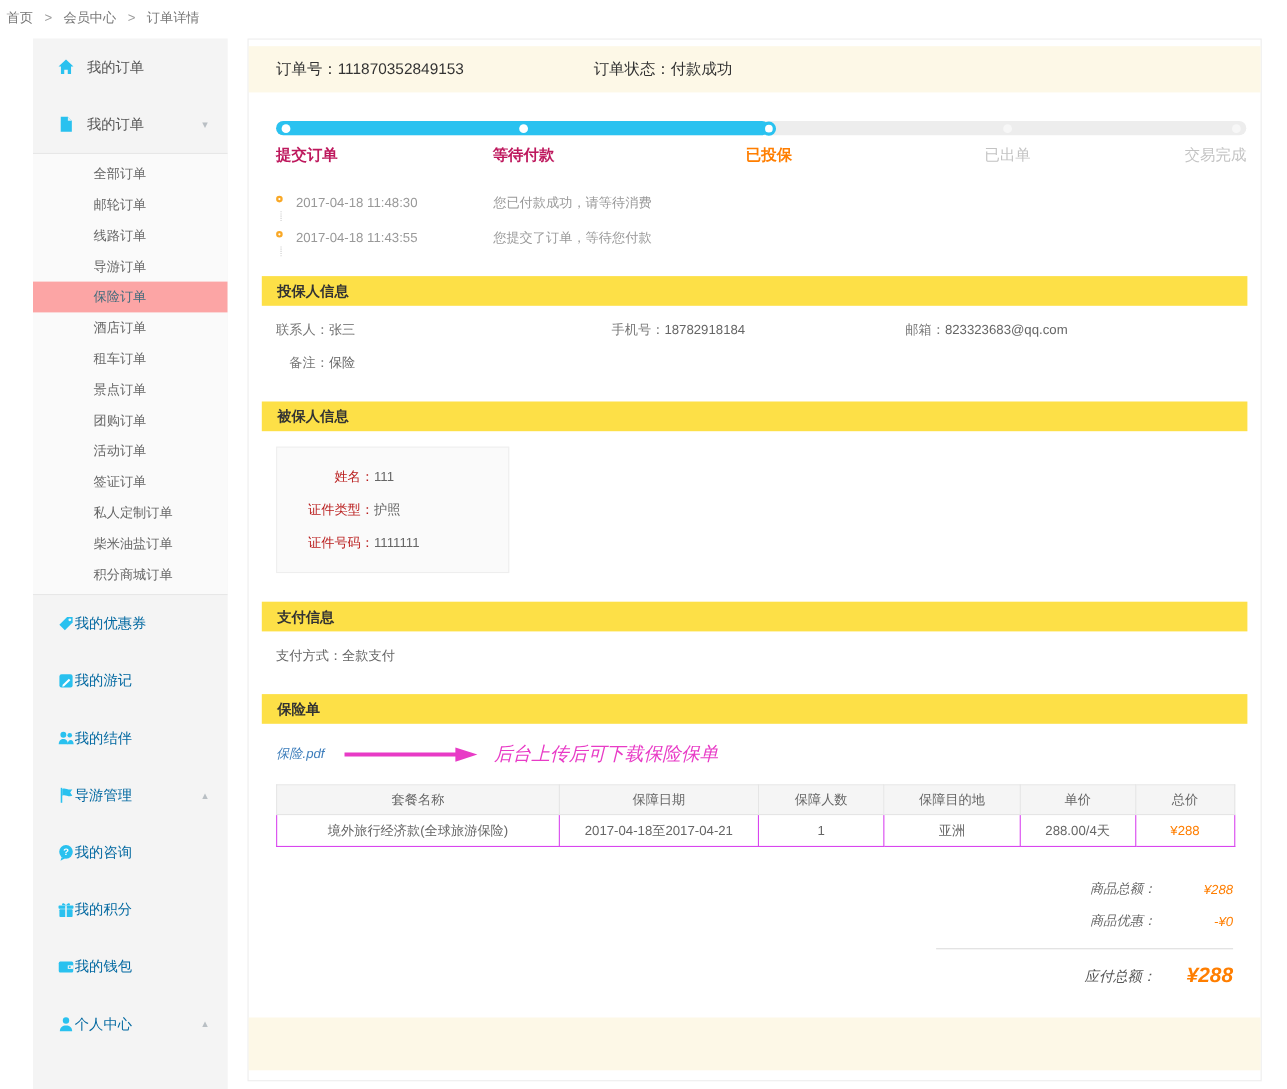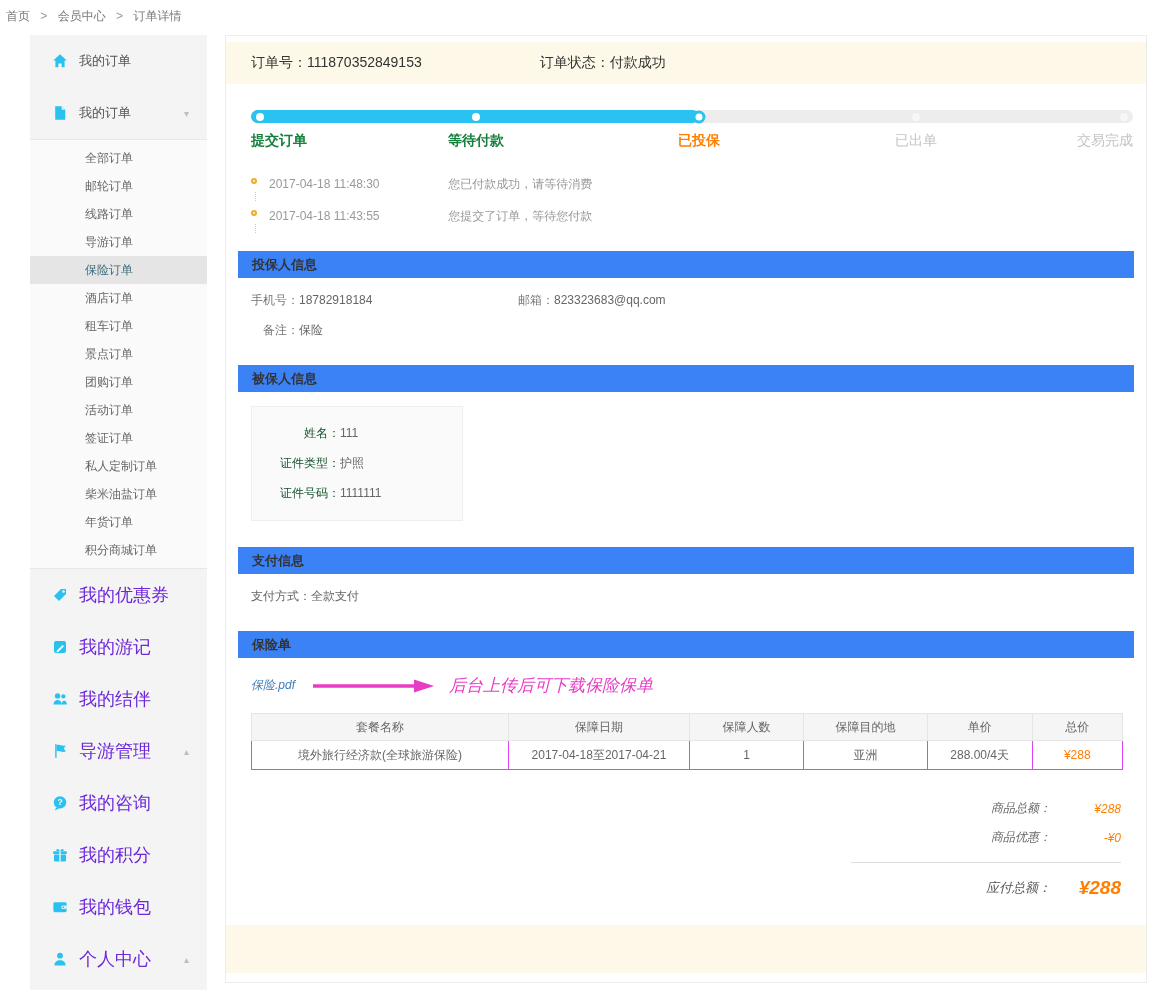--- a/index.html
+++ b/index.html
@@ -16,67 +16,67 @@
   .sidebar { position:absolute; left:30px; top:35px; width:177px; height:955px;
     background:#f4f4f4; overflow:hidden; }
   .main-item { height:52px; display:flex; align-items:center; padding-left:22px; cursor:pointer; position:relative; }
   .main-item .lbl { margin-left:11px; font-size:13px; color:#555; }
   .icon { display:inline-flex; width:16px; height:16px; align-items:center; justify-content:center; }
   .icon svg { width:16px; height:16px; display:block; }
   .caret { position:absolute; right:18px; color:#b9bfc4; font-size:10px; }
   .divider { height:1px; background:#e7e7e7; margin:0; }
   .submenu { background:#fafafa; padding:4px 0; }
   .sub-item { height:28px; line-height:28px; padding-left:55px; color:#666; font-size:12px; cursor:pointer; }
-  .sub-item.active { background:#e5e5e5; color:#3f6b7c; }
+  .sub-item.active { background:#fca5a5; color:#3f6b7c; }
   .bottom-item { height:52px; display:flex; align-items:center; padding-left:22px; cursor:pointer; position:relative; }
-  .bottom-item .lbl { margin-left:11px; font-size:18px; color:#6d28d9; }
+  .bottom-item .lbl { font-size:13px; color:#0369a1; }
 
   
   .panel { position:absolute; left:225px; top:35px; width:922px; min-height:948px;
     background:#fff; border:1px solid #ededed; padding-top:6px; }
   .order-header { height:42px; background:#fdf8e7; display:flex; align-items:center;
     padding:0 25px; font-size:14px; color:#333; }
   .oh-status { margin-left:118px; }
 
   
   .progress-wrap { margin:26px 13px 0 25px; }
   .track { position:relative; height:13px; background:#ededed; border-radius:7px; }
   .fill { position:absolute; left:0; top:0; height:13px; width:50.8%; background:#2ac2f0; border-radius:7px; }
   .dot { position:absolute; top:50%; width:8px; height:8px; border-radius:50%;
     background:#fff; transform:translate(-50%,-50%); }
   .dot.pending { background:#f7f7f7; }
   .dot.current { width:13px; height:13px; border:3px solid #2ac2f0; background:#fff; }
   .step-labels { position:relative; height:20px; margin-top:9px; font-size:14px; }
   .step-labels span { position:absolute; white-space:nowrap; }
-  .sl-done { color:#15803d; font-weight:bold; }
+  .sl-done { color:#be185d; font-weight:bold; }
   .sl-current { color:#ff7e00; font-weight:bold; }
   .sl-pending { color:#c3c3c3; }
 
   
   .timeline { margin:24px 0 0 25px; }
   .tl-item { position:relative; padding-left:18px; margin-bottom:15px; color:#999; }
   .tl-dot { position:absolute; left:0; top:2px; width:6px; height:6px;
     border:2px solid #f9a826; border-radius:50%; background:#fff; }
   .tl-tail { position:absolute; left:4px; top:16px; height:9px; border-left:1px dotted #ccc; }
   .tl-time { display:inline-block; width:150px; }
   .tl-text { margin-left:26px; }
 
   
-  .section-header { margin:26px 12px 0 12px; background:#3b82f6; height:27px; line-height:27px;
+  .section-header { margin:26px 12px 0 12px; background:#fde047; height:27px; line-height:27px;
     padding-left:14px; font-size:13px; font-weight:bold; color:#333; }
   .content-block { padding:14px 25px 0 25px; }
   .info-row { display:flex; margin-bottom:13px; }
   .info-col1 { width:305px; }
   .info-col2 { width:255px; }
   .lab { display:inline-block; min-width:48px; text-align:right; color:#777; }
   .insured-card { margin:14px 0 0 25px; width:212px; background:#fafafa; border:1px solid #eee;
     padding:18px 16px; }
   .card-row { margin-bottom:13px; }
   .card-row:last-child { margin-bottom:0; }
-  .card-lab { display:inline-block; width:72px; text-align:right; color:#14532d; }
+  .card-lab { display:inline-block; width:72px; text-align:right; color:#b91c1c; }
 
   
   .policy-row { display:flex; align-items:center; padding:16px 25px 2px 25px;font-style:italic; }
   .pdf-link { color:#3d7dbb; text-decoration:none; cursor:pointer; }
   .arrow { margin:0 14px 0 18px; display:inline-flex; }
   .annotation { color:#e83bc6; font-size:17px; }
 
   
   .order-table { margin:14px 25px 0 25px; border-collapse:collapse; width:872px;
     text-align:center; font-size:12px; color:#666; }
@@ -140,21 +140,20 @@
       <div class="sub-item">导游订单</div>
       <div class="sub-item active">保险订单</div>
       <div class="sub-item">酒店订单</div>
       <div class="sub-item">租车订单</div>
       <div class="sub-item">景点订单</div>
       <div class="sub-item">团购订单</div>
       <div class="sub-item">活动订单</div>
       <div class="sub-item">签证订单</div>
       <div class="sub-item">私人定制订单</div>
       <div class="sub-item">柴米油盐订单</div>
-      <div class="sub-item">年货订单</div>
       <div class="sub-item">积分商城订单</div>
     </nav>
     <div class="divider"></div>
 
     <div class="bottom-item">
       <span class="icon">
         <svg viewBox="0 0 16 16">
             <path fill="#29c1ef" d="M2 9 L9 2 h5 v5 L7 14 Z"></path>
             <circle cx="11.5" cy="4.5" r="1.3" fill="#f4f4f4"></circle>
           </svg>
@@ -274,20 +273,23 @@
         <span class="tl-dot"></span>
         <span class="tl-tail"></span>
         <span class="tl-time">2017-04-18 11:43:55</span>
         <span class="tl-text">您提交了订单，等待您付款</span>
       </div>
     </div>
 
     <div class="section-header">投保人信息</div>
     <div class="content-block">
       <div class="info-row">
+        <span class="info-col1">
+          <span class="lab">联系人：</span><span>张三</span>
+        </span>
         <span class="info-col2">
           <span class="lab">手机号：</span><span>18782918184</span>
         </span>
         <span>
           <span class="lab">邮箱：</span><span>823323683@qq.com</span>
         </span>
       </div>
       <div class="info-row">
         <span>
           <span class="lab">备注：</span><span>保险</span>

